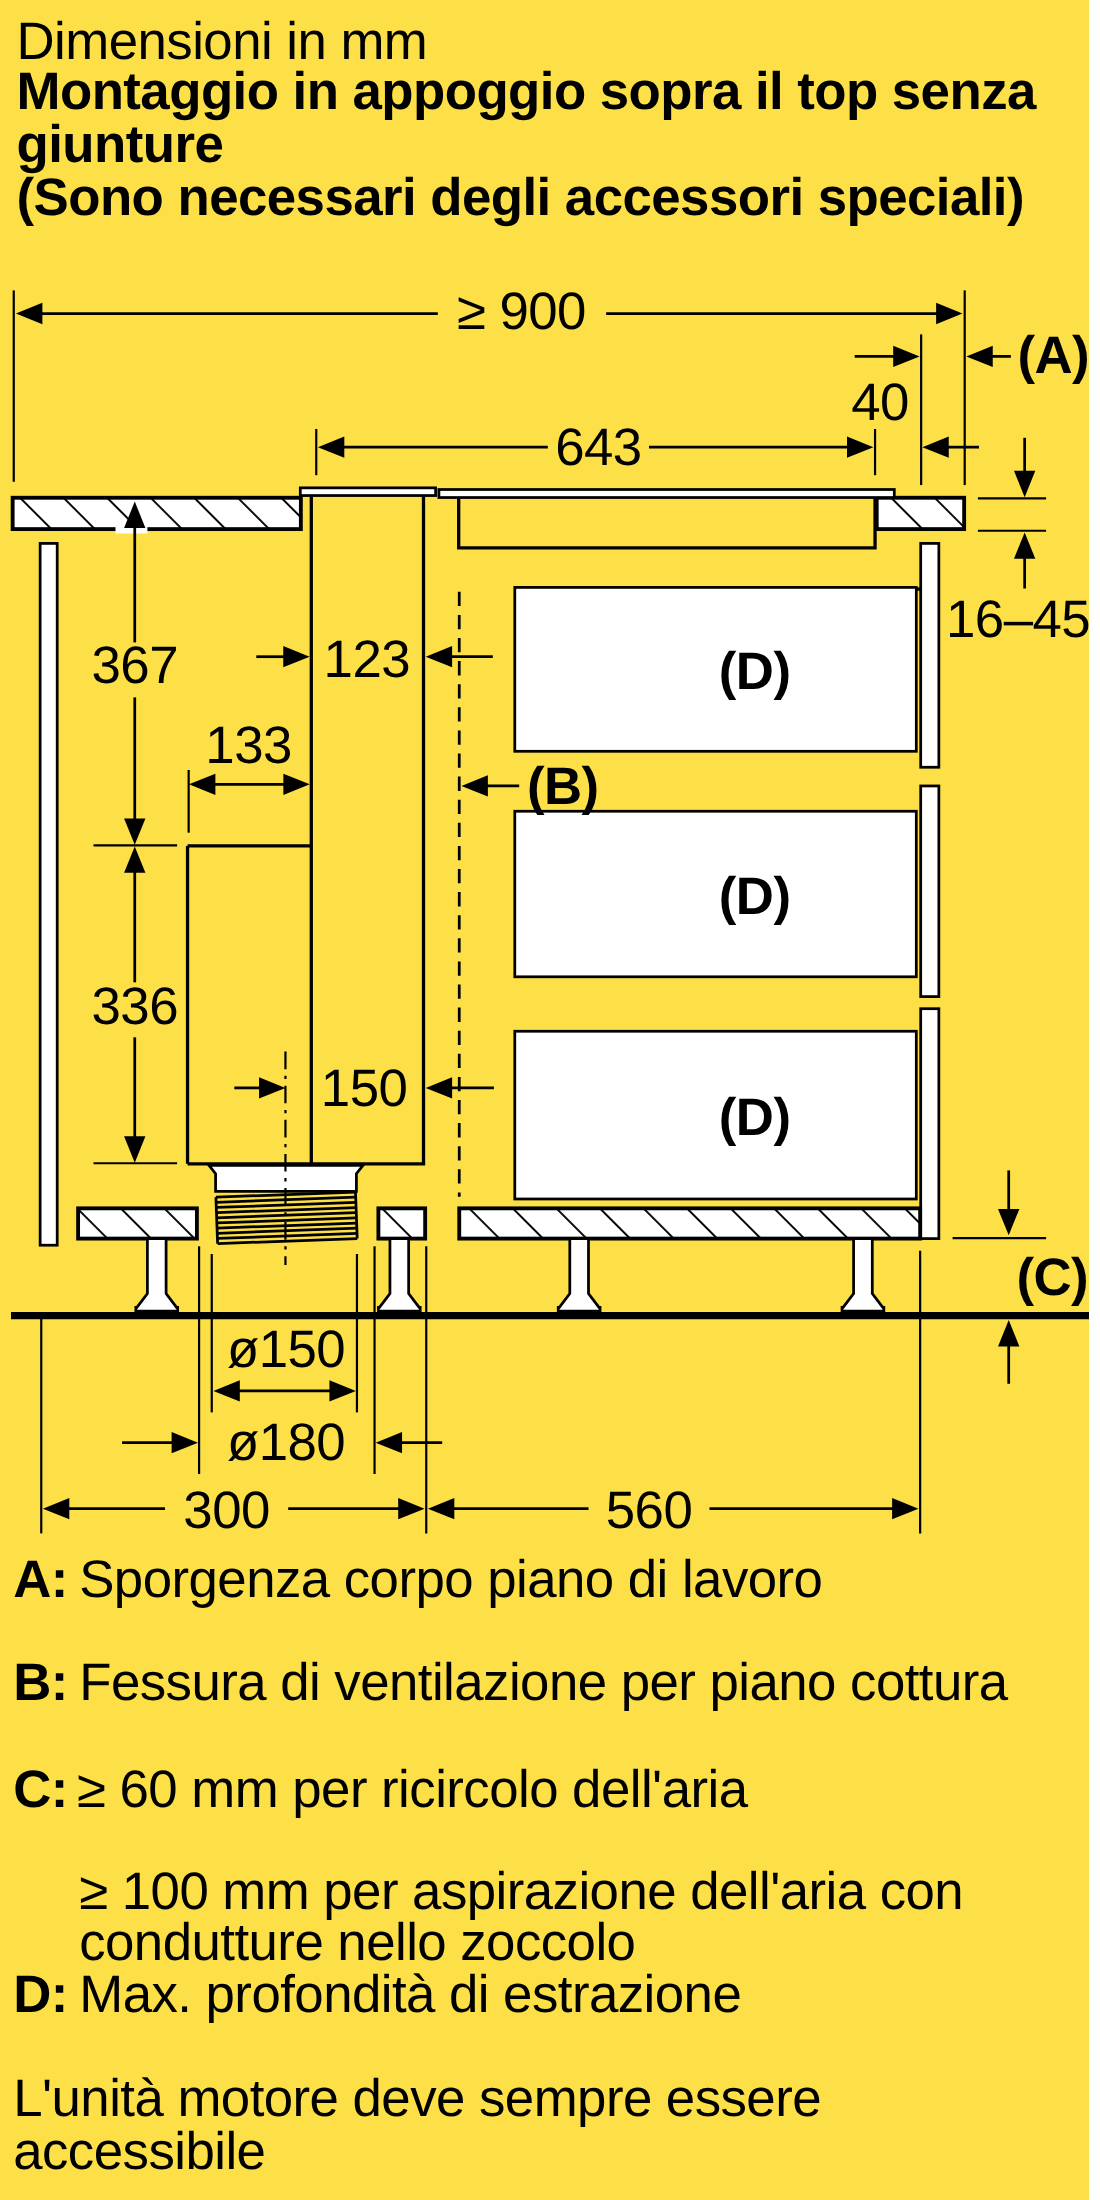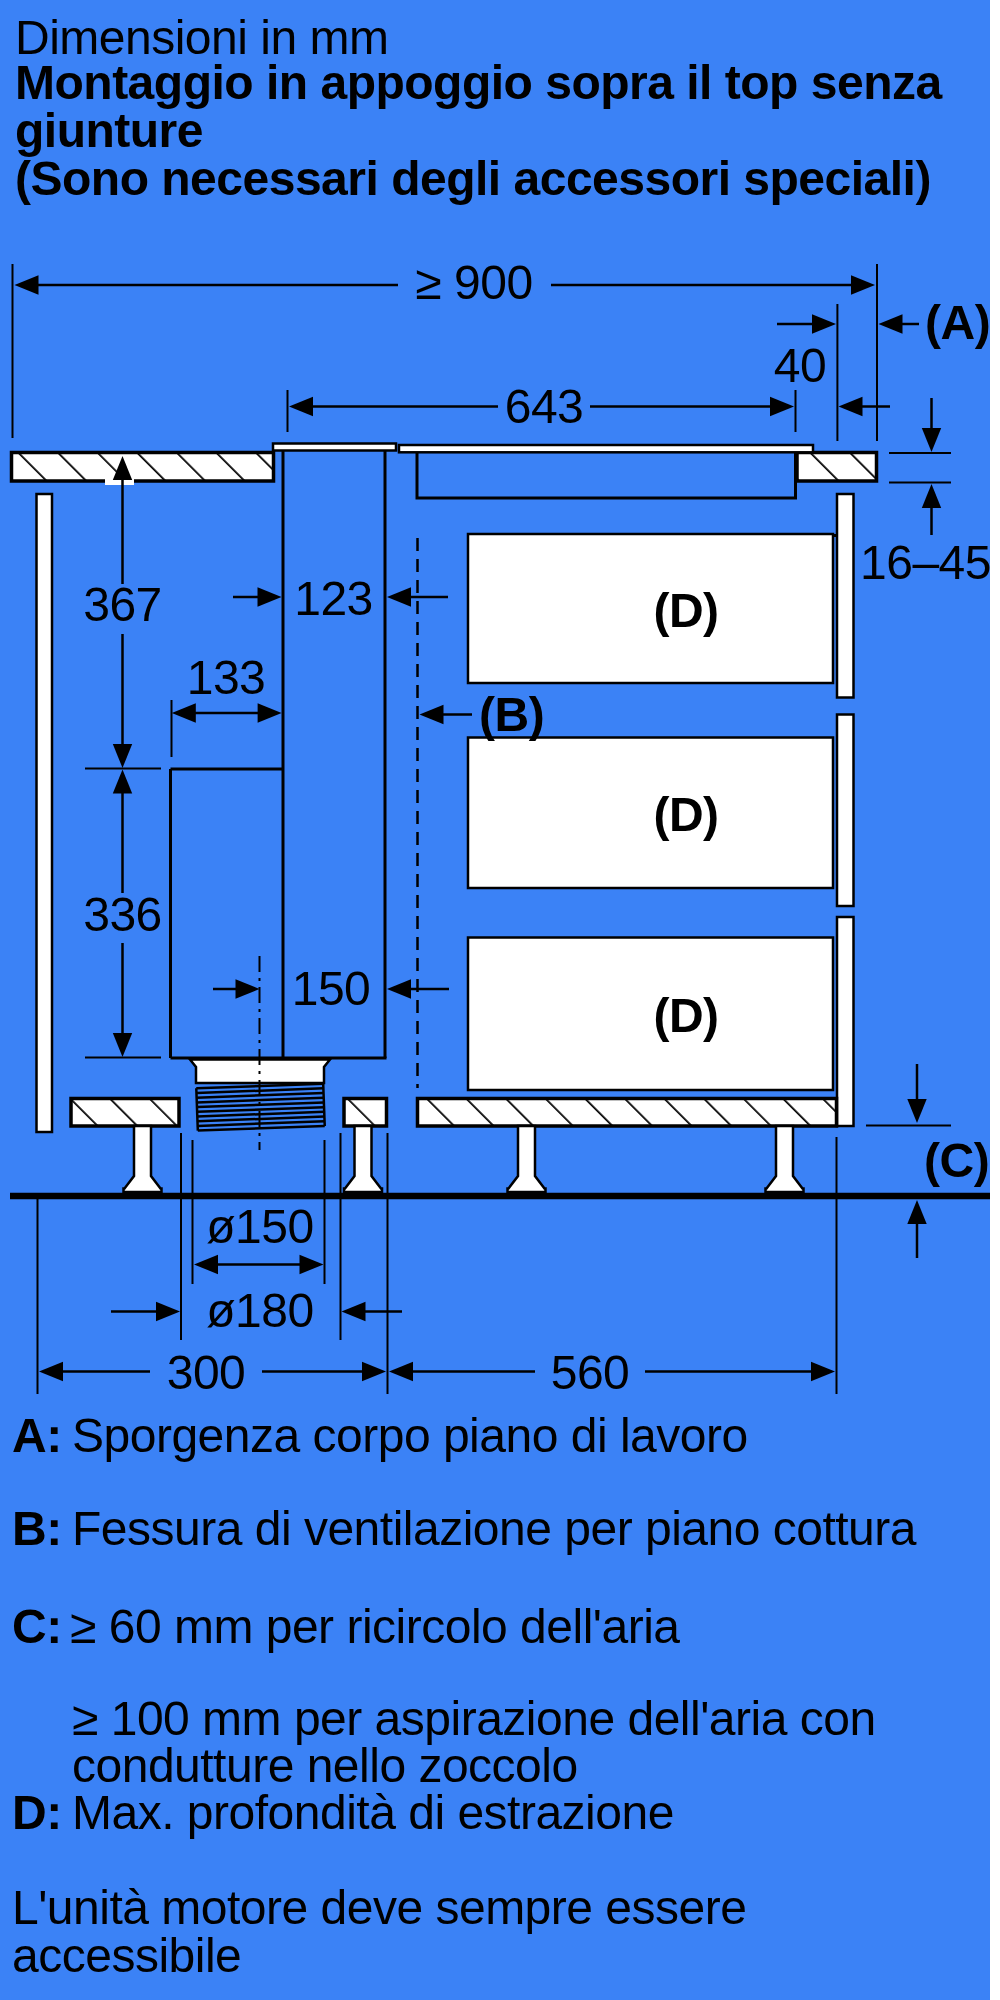--- a/index.html
+++ b/index.html
@@ -1,16 +1,16 @@
 <!DOCTYPE html>
 <html><head>
 <meta charset="utf-8">
 <style>
 html,body{margin:0;padding:0;background:#fff;}
-#page{position:relative;width:990px;height:2000px;background:#3b82f6;overflow:hidden;}
+#page{position:relative;width:990px;height:2000px;background:#fde047;overflow:hidden;}
 svg{position:absolute;left:0;top:0;}
 text{font-family:"Liberation Sans",sans-serif;fill:#000;}
 .t48{font-size:48px;letter-spacing:-0.5px;}
 .b48{font-size:48px;font-weight:bold;letter-spacing:-0.5px;}
 .ln{stroke:#000;stroke-width:2.5;fill:none;}
 .ln3{stroke:#000;stroke-width:3;fill:none;}
 .thin{stroke:#000;stroke-width:2;fill:none;}
 .ah{fill:#000;stroke:none;}
 .wt{fill:url(#hatch);stroke:#000;stroke-width:3.5;}
 .wht{fill:#fff;stroke:#000;stroke-width:2.5;}

